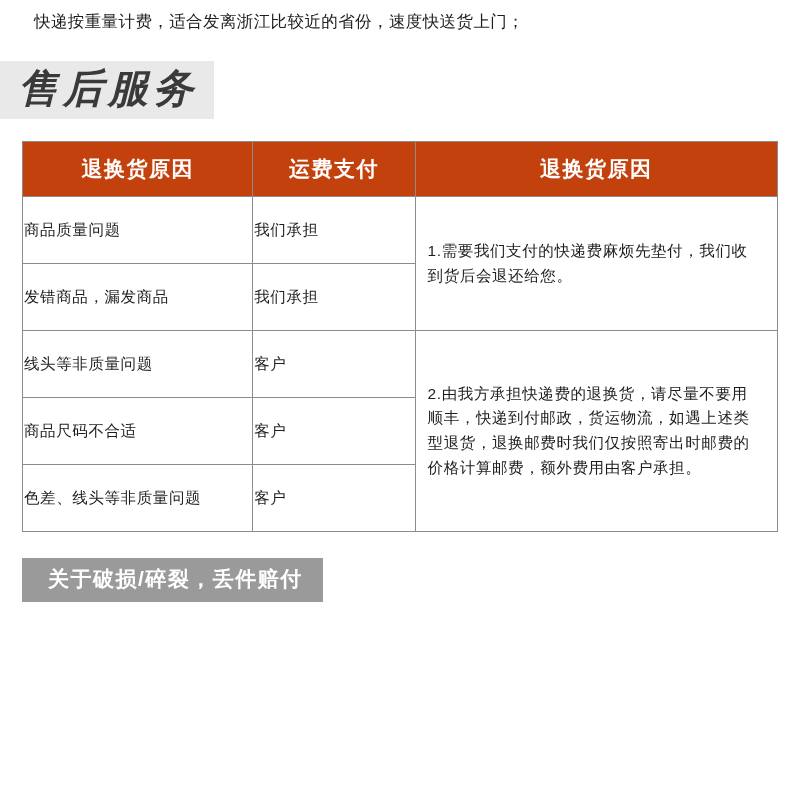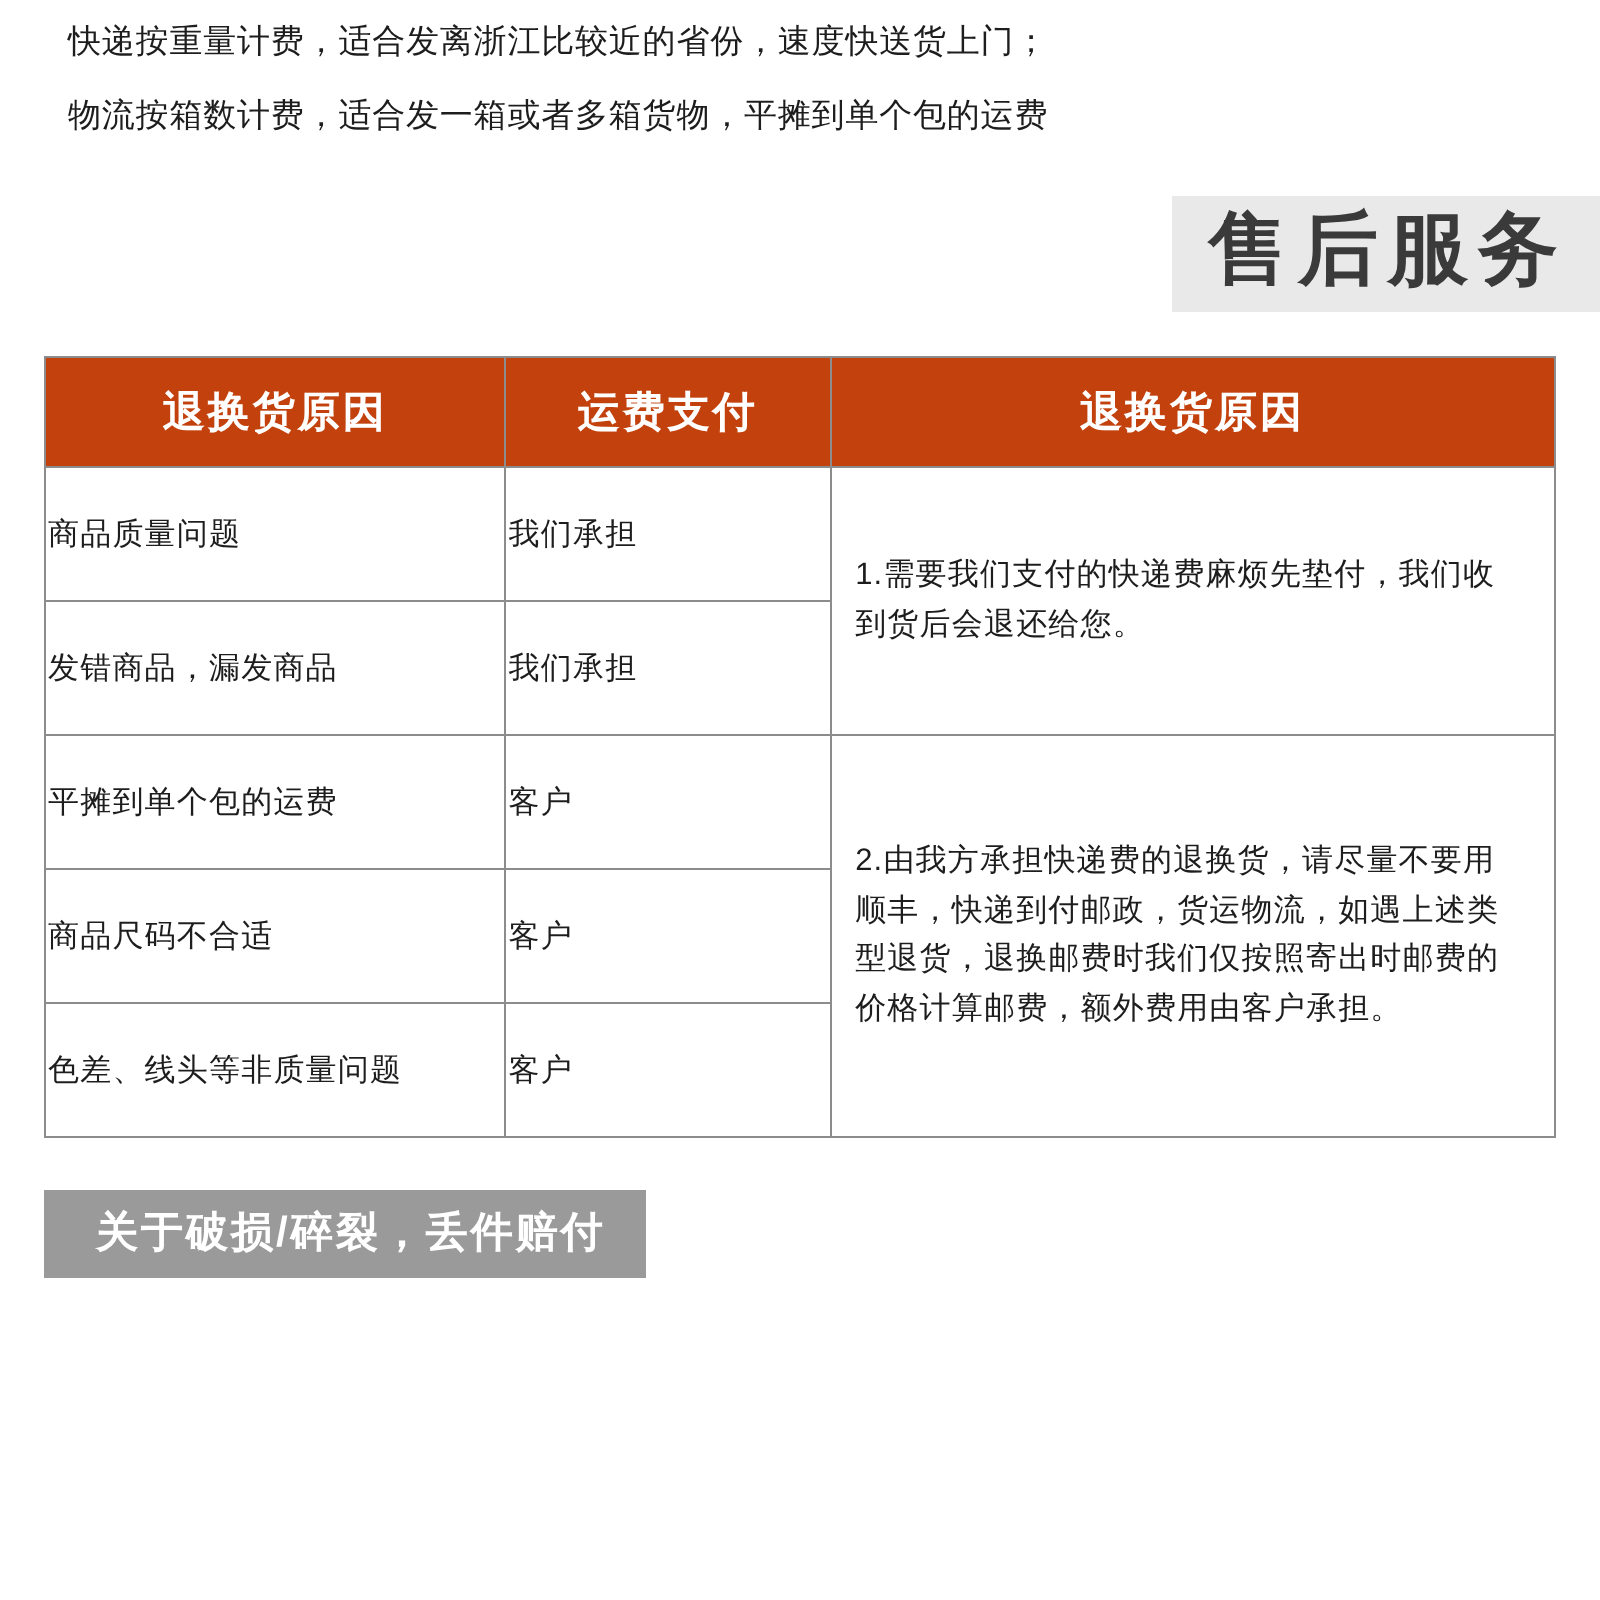--- a/index.html
+++ b/index.html
@@ -28,23 +28,24 @@
   .intro p {
     margin: 0 0 10px 0;
     font-size: 16.5px;
     line-height: 1.65;
     letter-spacing: 0.4px;
     color: #1d1d1d;
   }
 
   
   .section-title-wrap {
-    text-align: right;
+    text-align: left;
     margin-top: 26px;
     margin-bottom: 22px;
+    font-style: italic;
   }
   .section-title {
     display: inline-block;
     font-size: 40px;
     font-weight: bold;
     letter-spacing: 5px;
     color: #3a3a3a;
     background: #e9e9e9;
     padding: 4px 16px 8px 18px;
     line-height: 1.15;
@@ -126,21 +127,20 @@
     height: 14px;
   }
 </style>
 </head>
 <body>
 
 <div class="page">
 
   <div class="intro">
     <p>快递按重量计费，适合发离浙江比较近的省份，速度快送货上门；</p>
-    <p>物流按箱数计费，适合发一箱或者多箱货物，平摊到单个包的运费</p>
   </div>
 
   <div class="section-title-wrap">
     <span class="section-title">售后服务</span>
   </div>
 
   <div class="tbl-wrap">
     <table class="returns">
       <colgroup>
         <col class="col-reason">
@@ -160,21 +160,21 @@
           <td>我们承担</td>
           <td class="notes" rowspan="2">
             <p>1.需要我们支付的快递费麻烦先垫付，我们收到货后会退还给您。</p>
           </td>
         </tr>
         <tr>
           <td>发错商品，漏发商品</td>
           <td>我们承担</td>
         </tr>
         <tr>
-          <td>平摊到单个包的运费</td>
+          <td>线头等非质量问题</td>
           <td>客户</td>
           <td class="notes" rowspan="3">
             <p>2.由我方承担快递费的退换货，请尽量不要用顺丰，快递到付邮政，货运物流，如遇上述类型退货，退换邮费时我们仅按照寄出时邮费的价格计算邮费，额外费用由客户承担。</p>
           </td>
         </tr>
         <tr>
           <td>商品尺码不合适</td>
           <td>客户</td>
         </tr>
         <tr>

